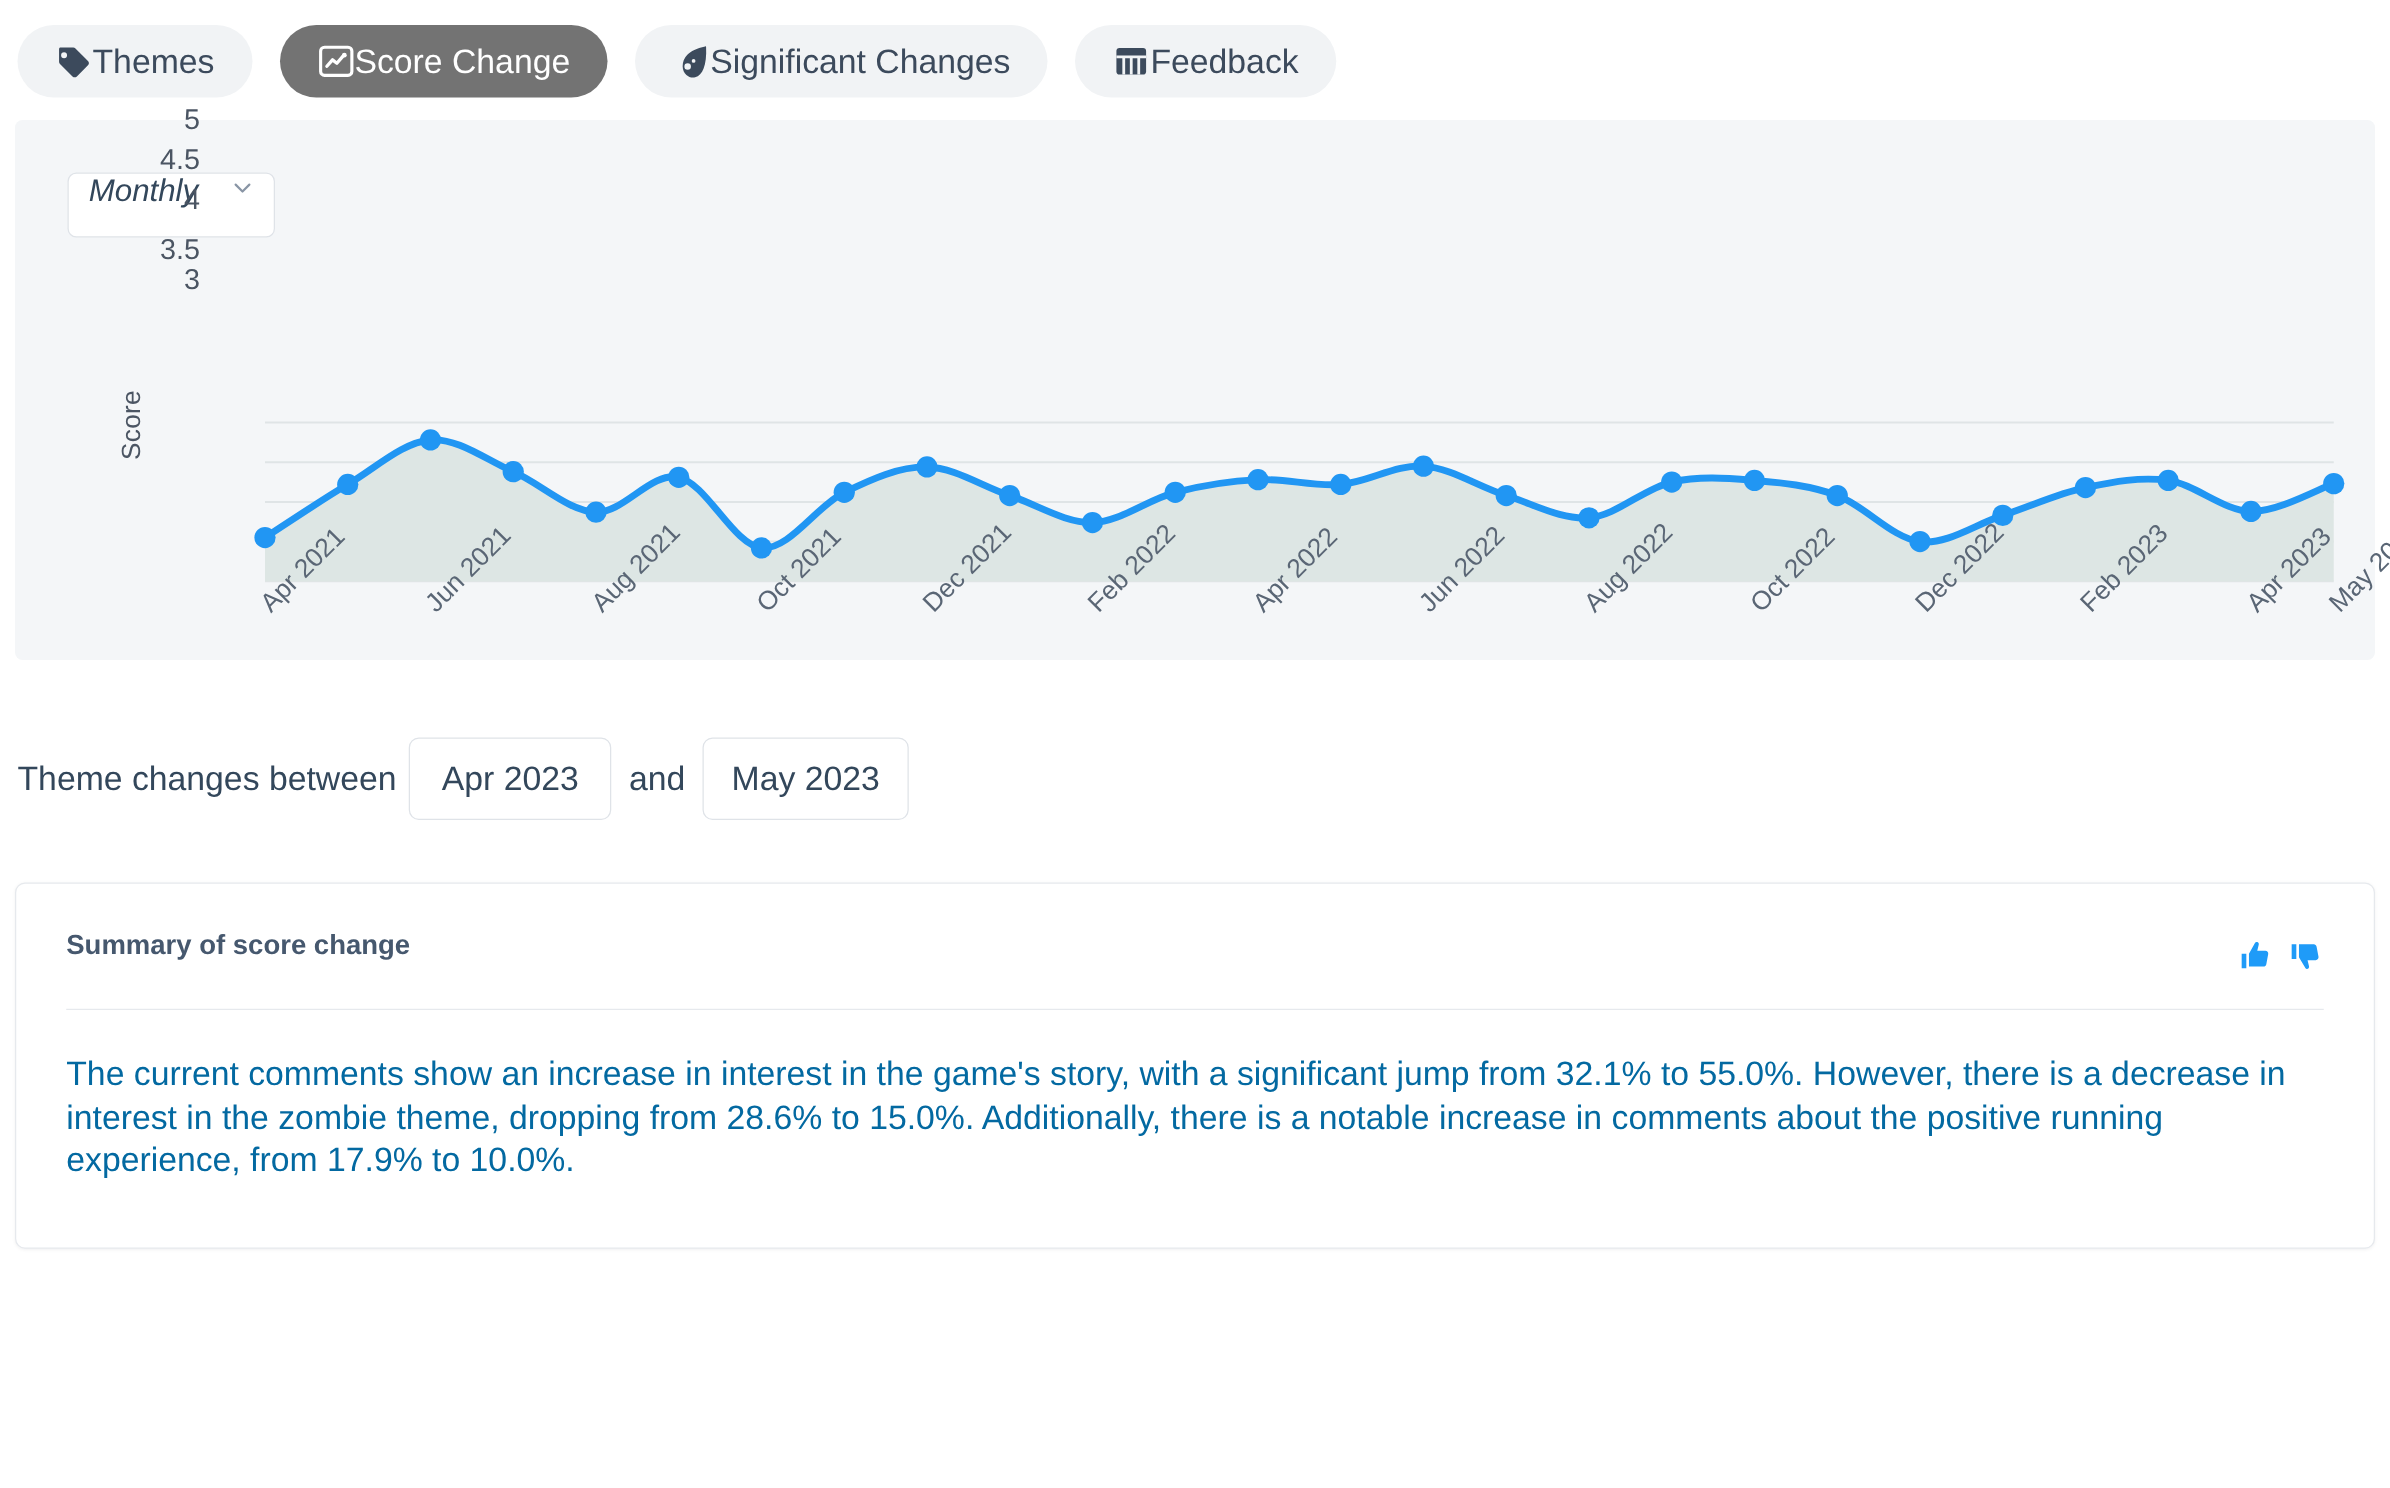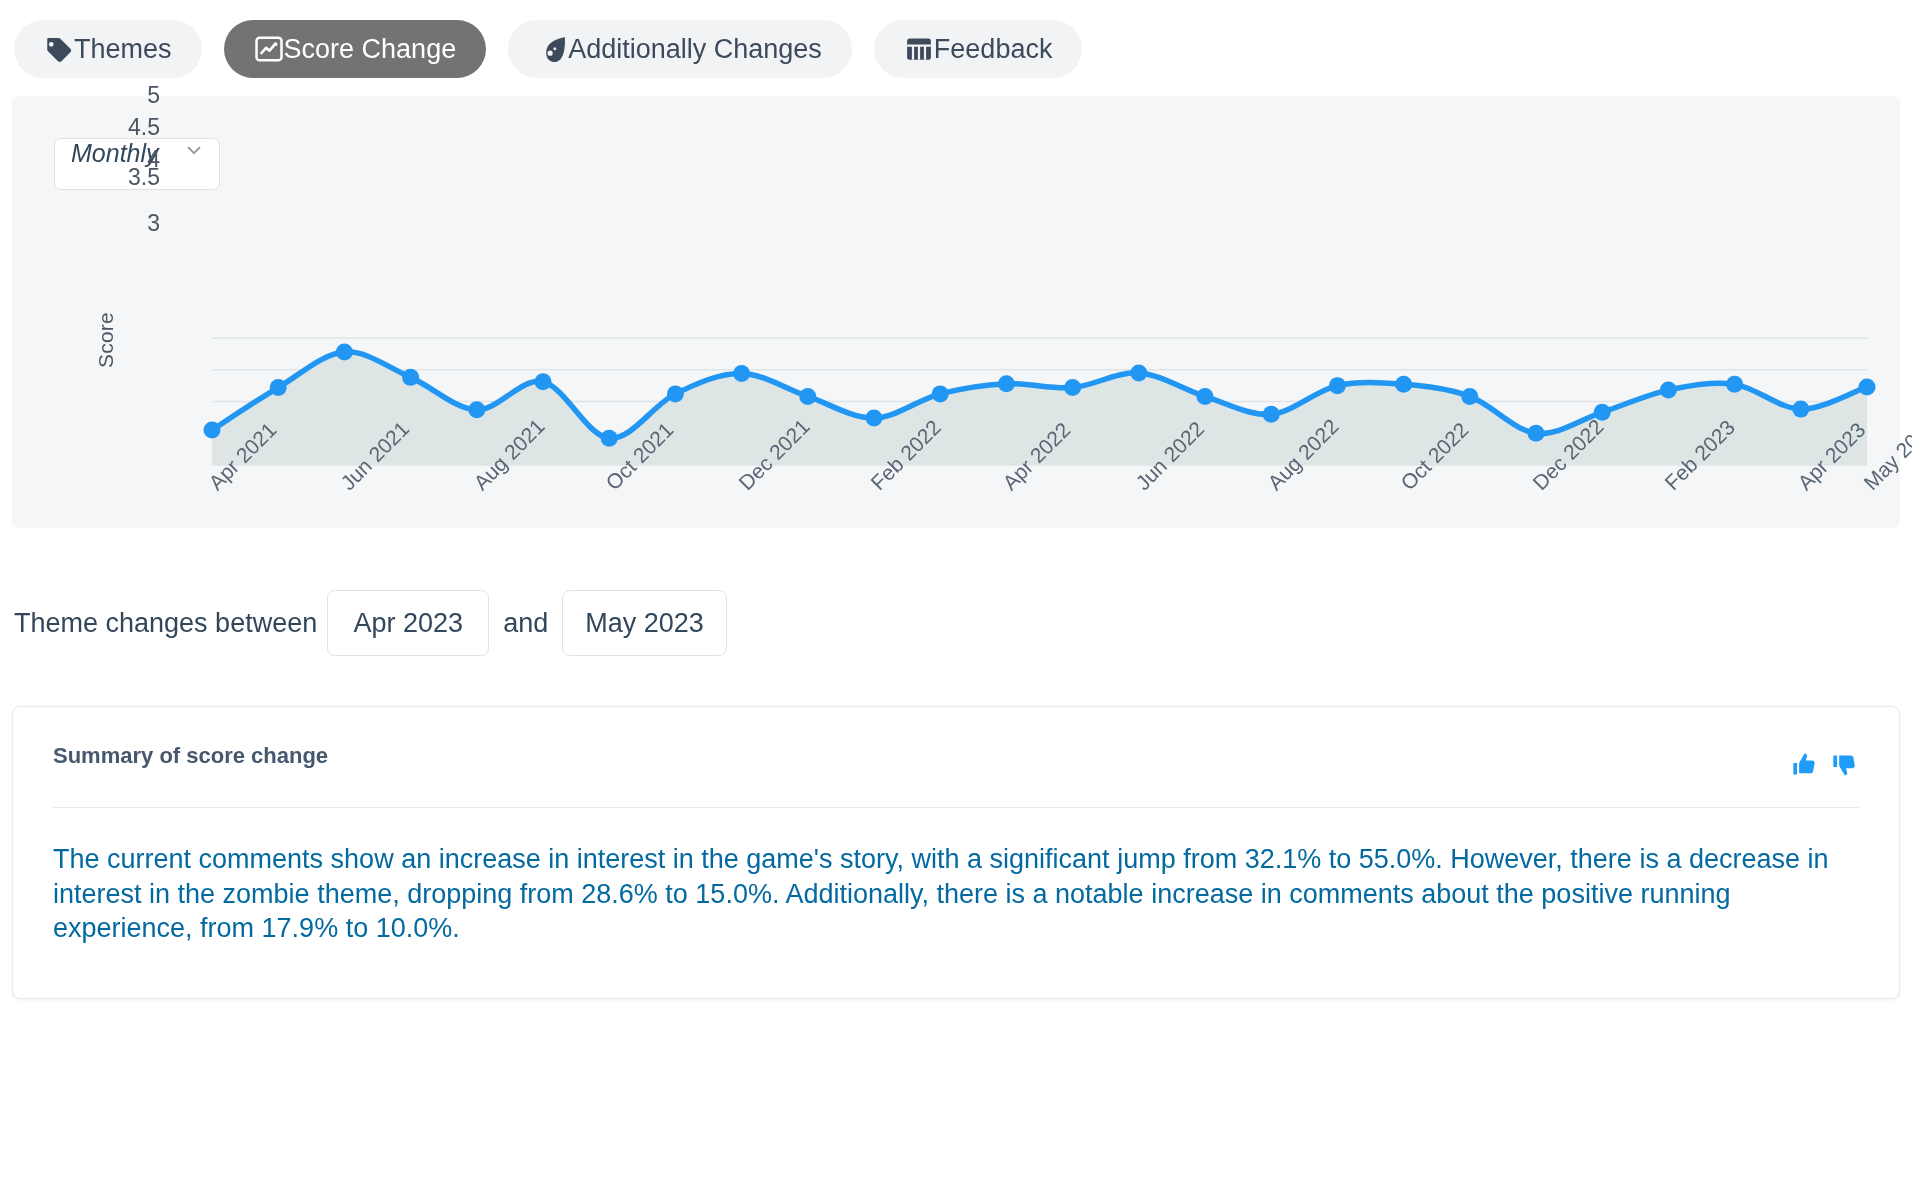--- a/index.html
+++ b/index.html
@@ -199,21 +199,21 @@
       </span>
       <span>Score Change</span>
     </div>
 
     <div class="tab">
       <span class="tab-ico">
         <svg width="30" height="30" viewBox="0 0 24 24" fill="#3c4a5c">
           <path d="M21.4 2.6c-.1-.1-.3-.2-.5-.1-5.5 1.1-9.1 3-11.4 5.3a10.4 10.4 0 00-3 7.4c0 2.3.9 4.3 2.4 5.6 1.5 1.4 3.6 2 5.6 1.5 2.4-.6 4.3-2.6 5.4-5.6 1.3-3.4 1.9-8 1.6-13.6 0-.2-.1-.4-.1-.5zM9.7 13.2a2.1 2.1 0 110 4.2 2.1 2.1 0 010-4.2zm3.8-2.6a1.2 1.2 0 110 2.4 1.2 1.2 0 010-2.4z"></path>
         </svg>
       </span>
-      <span>Additionally Changes</span>
+      <span>Significant Changes</span>
     </div>
 
     <div class="tab">
       <span class="tab-ico">
         <svg width="30" height="30" viewBox="0 0 24 24" fill="none">
           <rect x="2.5" y="3.5" width="19" height="17" rx="2" fill="#3c4a5c"></rect>
           <path d="M2.5 9.2h19M12 9.2v11.3M7.2 9.2v11.3M16.8 9.2v11.3" stroke="#f1f3f5" stroke-width="1.8"></path>
         </svg>
       </span>
       <span>Feedback</span>
@@ -230,21 +230,21 @@
           <path d="M6 9.5l6 6 6-6" stroke="#8995a5" stroke-width="1.9" stroke-linecap="round" stroke-linejoin="round"></path>
         </svg>
       </span>
     </div>
 
     <div class="ylabel">Score</div>
 
     <div class="ytick" style="left:88px; top:-14px;">5</div>
     <div class="ytick" style="left:88px; top:18px;">4.5</div>
     <div class="ytick" style="left:88px; top:50px;">4</div>
-    <div class="ytick" style="left:88px; top:68px;">3.5</div>
+    <div class="ytick" style="left:88px; top:90px;">3.5</div>
     <div class="ytick" style="left:88px; top:114px;">3</div>
 
     <div class="plot-wrap">
       <svg id="plot-svg" width="1888" height="432" viewBox="0 0 1888 432">
         <g id="gridlines">
             <line x1="200" x2="1855" y1="369" y2="369" stroke="#dfe4e6" stroke-width="1.6"></line>
             <line x1="200" x2="1855" y1="337.25" y2="337.25" stroke="#dfe4e6" stroke-width="1.6"></line>
             <line x1="200" x2="1855" y1="305.5" y2="305.5" stroke="#dfe4e6" stroke-width="1.6"></line>
             <line x1="200" x2="1855" y1="273.75" y2="273.75" stroke="#dfe4e6" stroke-width="1.6"></line>
             <line x1="200" x2="1855" y1="242" y2="242" stroke="#dfe4e6" stroke-width="1.6"></line>

